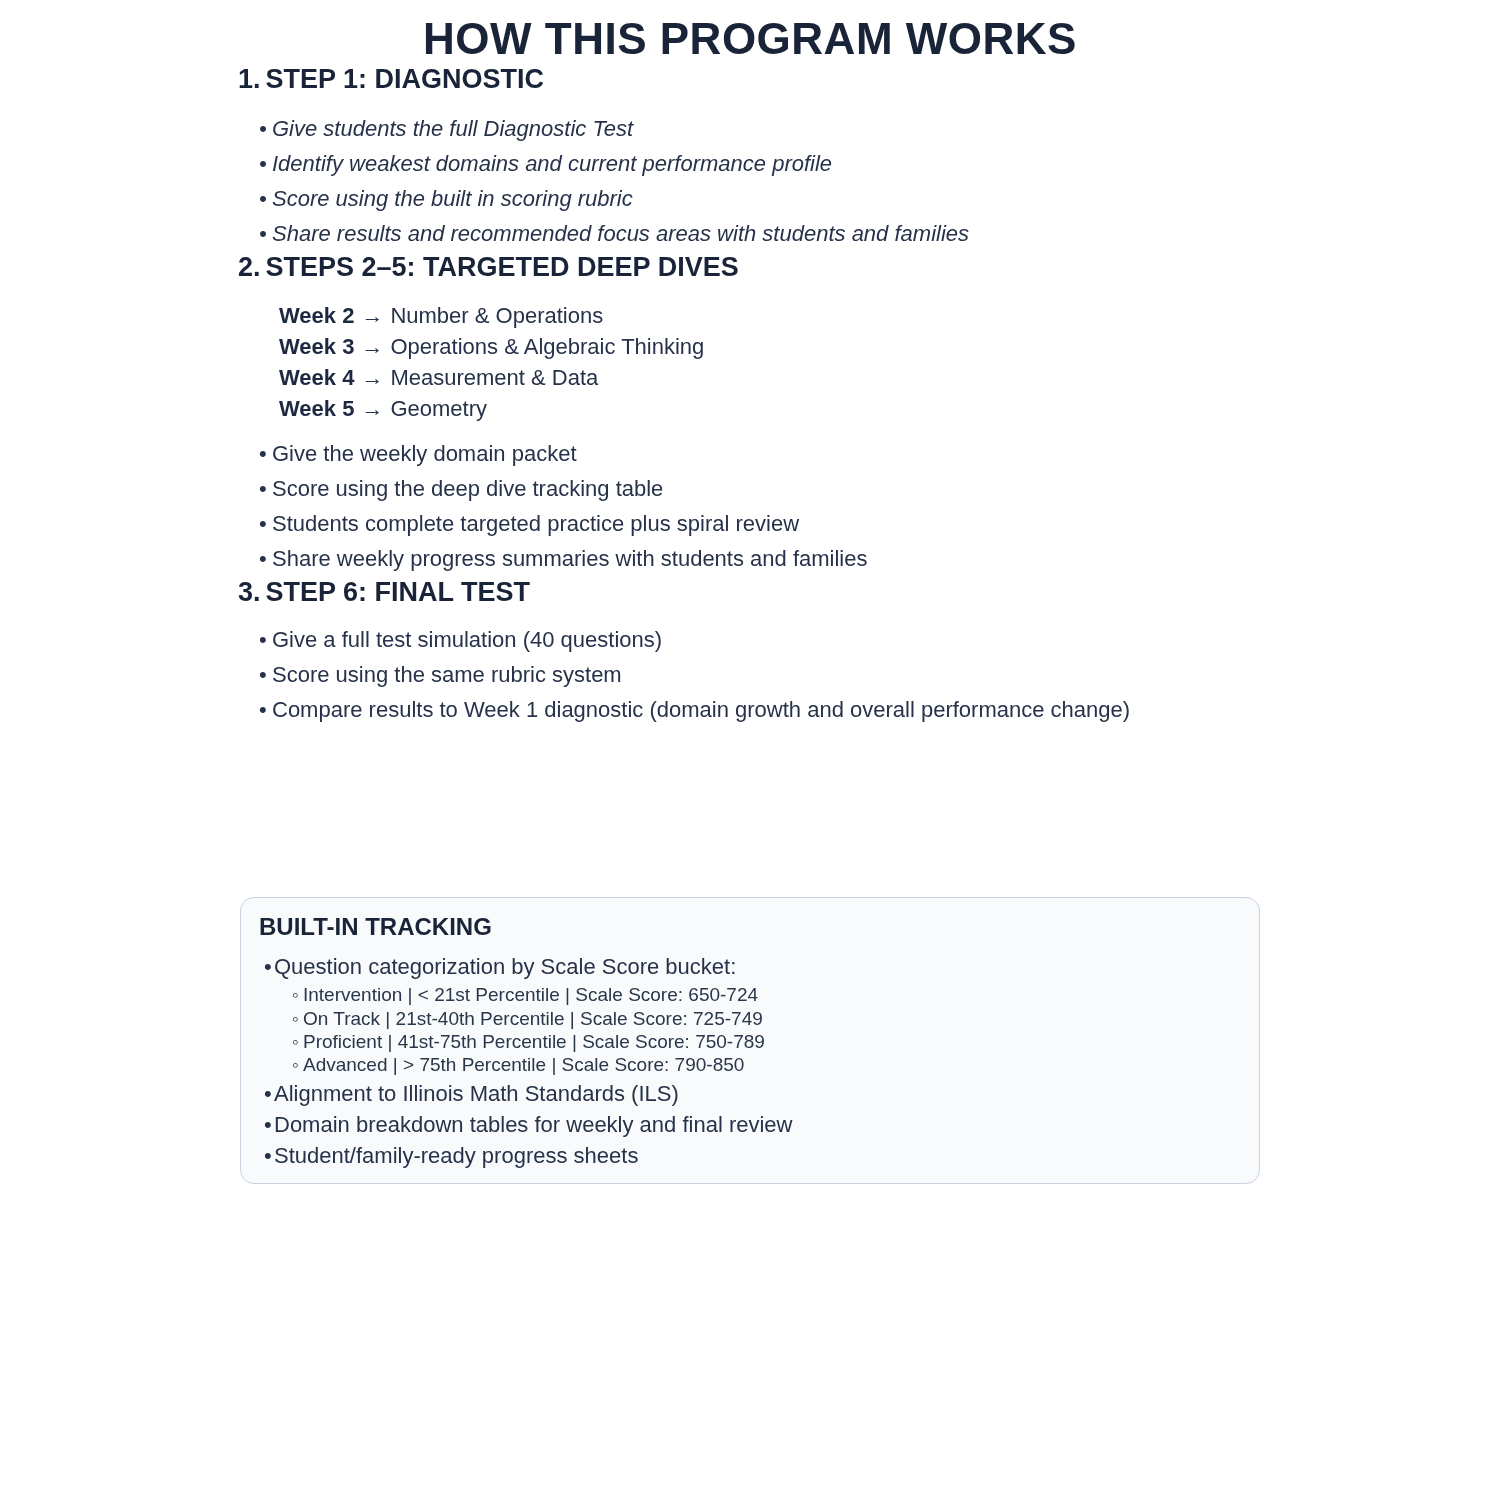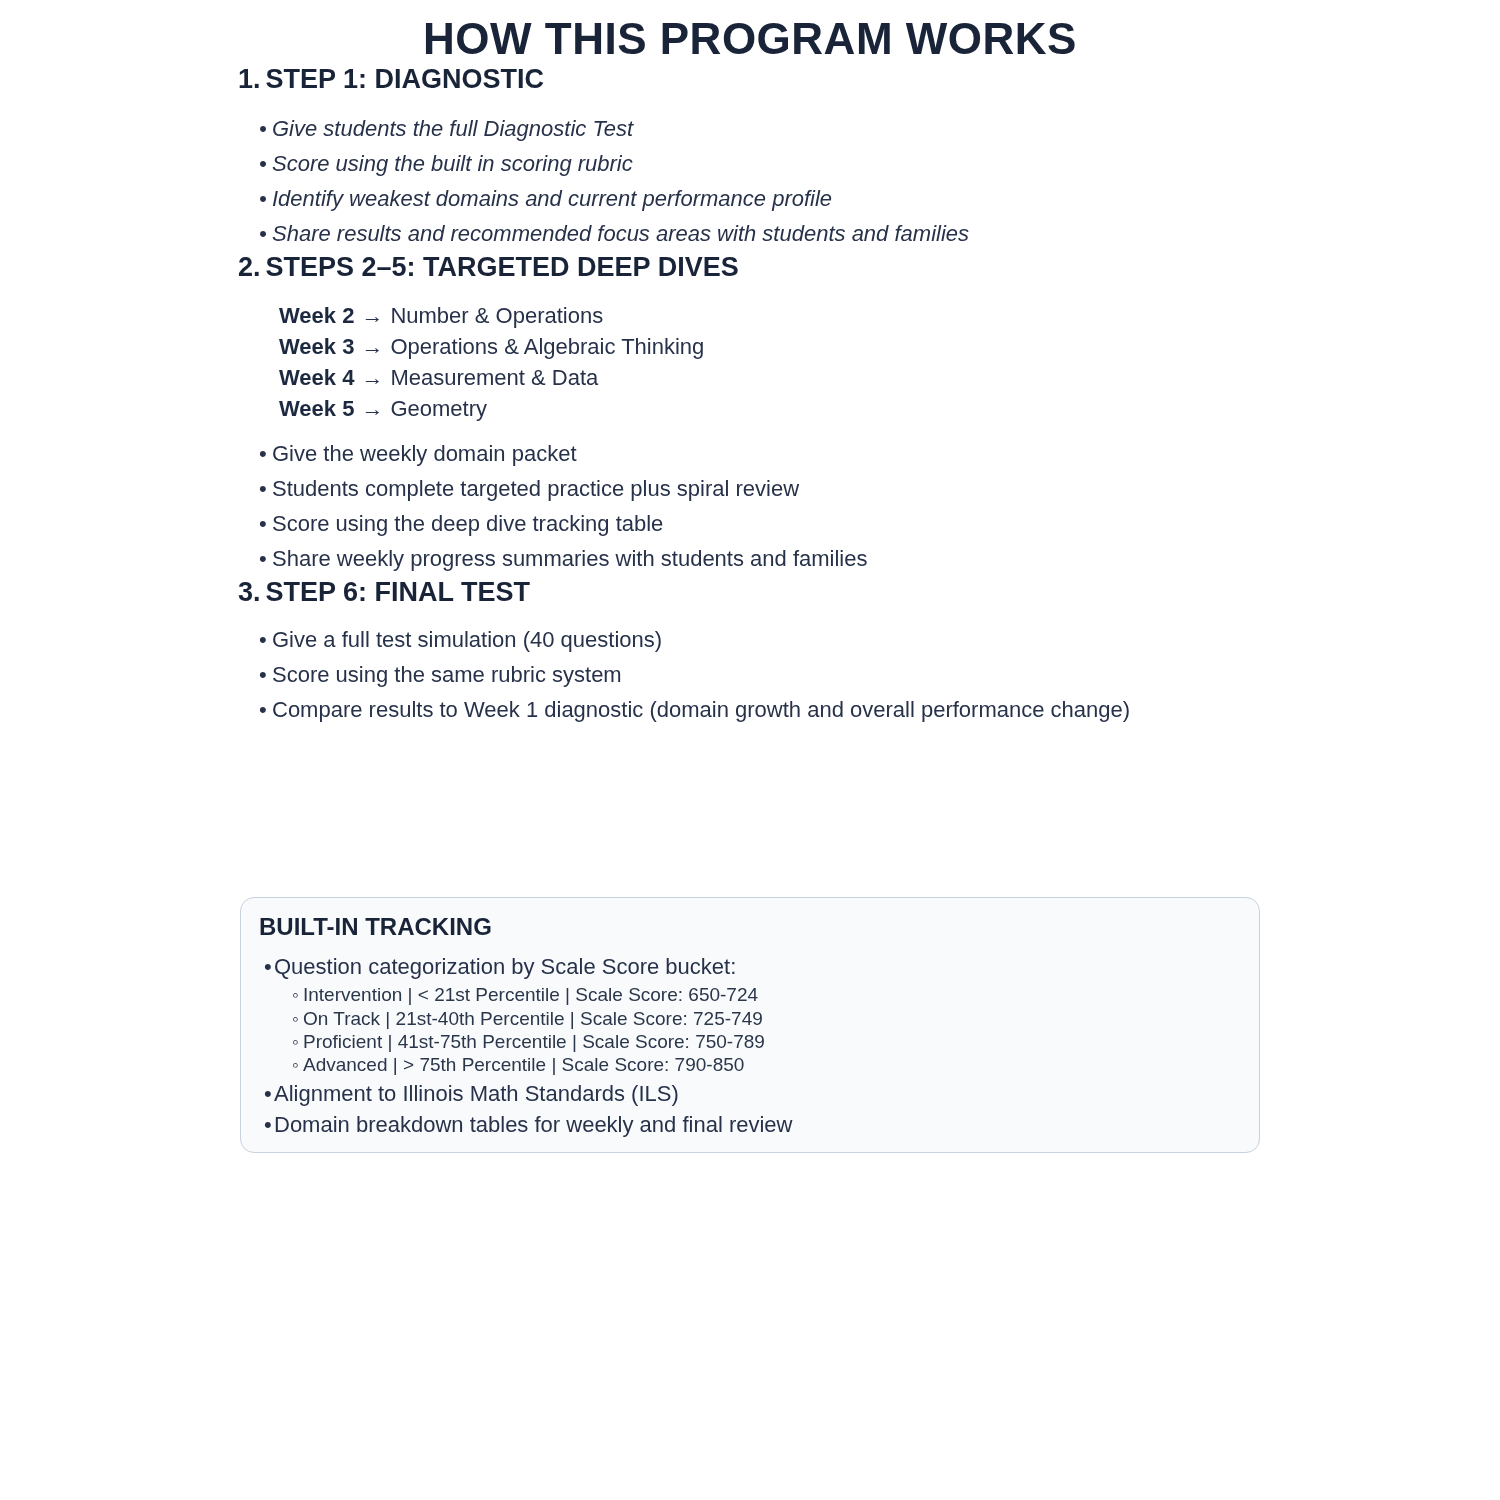--- a/index.html
+++ b/index.html
@@ -93,22 +93,22 @@
   <h1 class="doc-title">HOW THIS PROGRAM WORKS</h1>
 
   <div class="content">
 
     <section class="step sec-1">
       <h2 class="step-heading">
         <span class="num">1.</span><span>STEP 1: DIAGNOSTIC</span>
       </h2>
       <ul class="bullets">
         <li><span class="b">•</span><span>Give students the full Diagnostic Test</span></li>
+        <li><span class="b">•</span><span>Identify weakest domains and current performance profile</span></li>
         <li><span class="b">•</span><span>Score using the built in scoring rubric</span></li>
-        <li><span class="b">•</span><span>Identify weakest domains and current performance profile</span></li>
         <li><span class="b">•</span><span>Share results and recommended focus areas with students and families</span></li>
       </ul>
     </section>
 
     <section class="step sec-2">
       <h2 class="step-heading">
         <span class="num">2.</span><span>STEPS 2–5: TARGETED DEEP DIVES</span>
       </h2>
       <div class="weeks">
         <div class="week-line">
@@ -119,22 +119,22 @@
         </div>
         <div class="week-line">
           <span class="wk">Week 4</span><span class="arrow">→</span><span>Measurement &amp; Data</span>
         </div>
         <div class="week-line">
           <span class="wk">Week 5</span><span class="arrow">→</span><span>Geometry</span>
         </div>
       </div>
       <ul class="bullets">
         <li><span class="b">•</span><span>Give the weekly domain packet</span></li>
+        <li><span class="b">•</span><span>Score using the deep dive tracking table</span></li>
         <li><span class="b">•</span><span>Students complete targeted practice plus spiral review</span></li>
-        <li><span class="b">•</span><span>Score using the deep dive tracking table</span></li>
         <li><span class="b">•</span><span>Share weekly progress summaries with students and families</span></li>
       </ul>
     </section>
 
     <section class="step sec-3">
       <h2 class="step-heading">
         <span class="num">3.</span><span>STEP 6: FINAL TEST</span>
       </h2>
       <ul class="bullets">
         <li><span class="b">•</span><span>Give a full test simulation (40 questions)</span></li>
@@ -152,17 +152,18 @@
         <span class="b">•</span><span>Question categorization by Scale Score bucket:</span>
         <ul class="sub-list">
           <li><span class="sb">◦</span><span>Intervention | &lt; 21st Percentile | Scale Score: 650-724</span></li>
           <li><span class="sb">◦</span><span>On Track | 21st-40th Percentile | Scale Score: 725-749</span></li>
           <li><span class="sb">◦</span><span>Proficient | 41st-75th Percentile | Scale Score: 750-789</span></li>
           <li><span class="sb">◦</span><span>Advanced | &gt; 75th Percentile | Scale Score: 790-850</span></li>
         </ul>
       </li>
       <li><span class="b">•</span><span>Alignment to Illinois Math Standards (ILS)</span></li>
       <li><span class="b">•</span><span>Domain breakdown tables for weekly and final review</span></li>
+      <li><span class="b">•</span><span>Student/family-ready progress sheets</span></li>
     </ul>
   </div>
 
 
 </div>
 
 </body></html>

